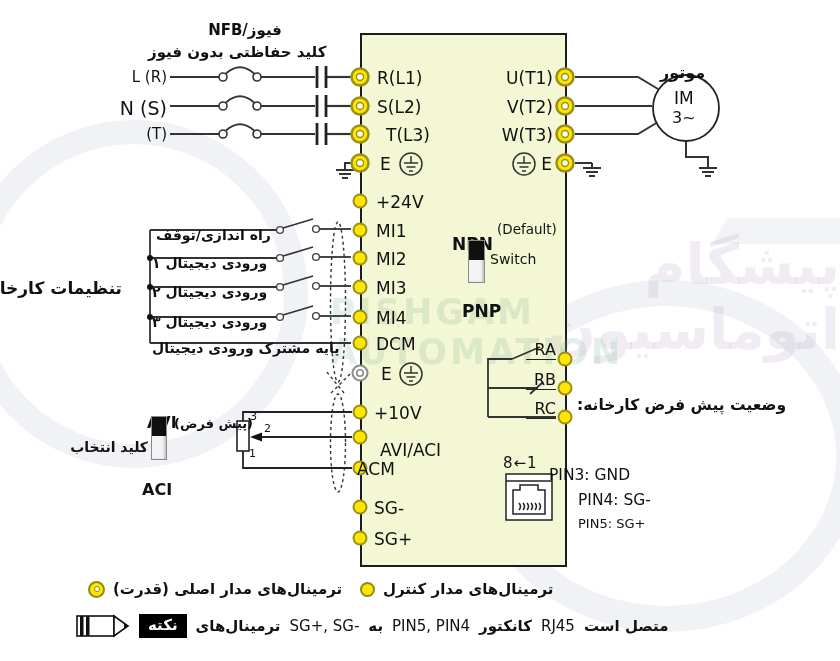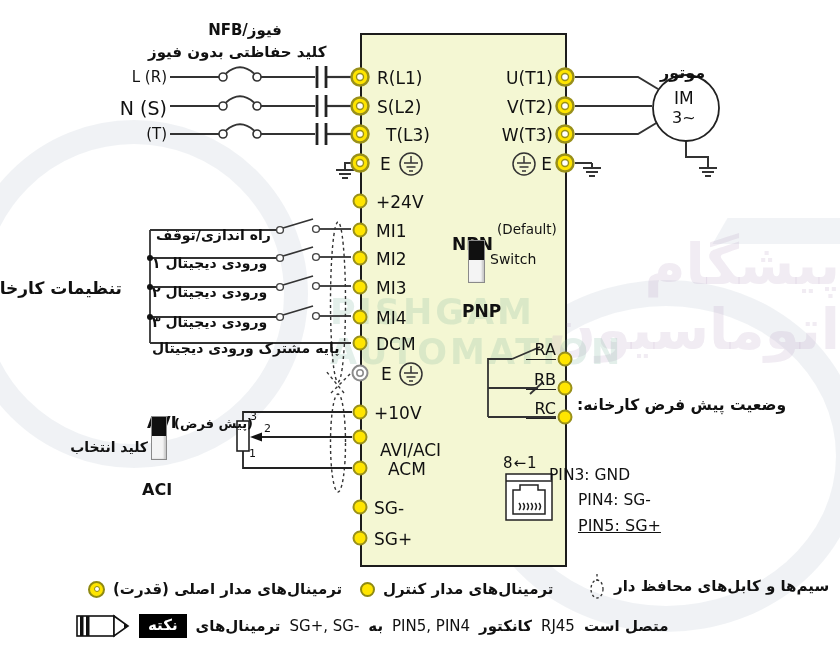--- a/index.html
+++ b/index.html
@@ -244,21 +244,21 @@
 
   <div class="abs lbl tl" style="left:376px;top:192px;">+24V</div>
   <div class="abs lbl tl" style="left:376px;top:221px;">MI1</div>
   <div class="abs lbl tl" style="left:376px;top:249px;">MI2</div>
   <div class="abs lbl tl" style="left:376px;top:278px;">MI3</div>
   <div class="abs lbl tl" style="left:376px;top:308px;">MI4</div>
   <div class="abs lbl tl" style="left:376px;top:334px;">DCM</div>
   <div class="abs lbl tl" style="left:381px;top:364px;">E</div>
   <div class="abs lbl tl" style="left:374px;top:403px;">+10V</div>
   <div class="abs lbl tl" style="left:380px;top:428px;margin-top:12px;">AVI/ACI</div>
-  <div class="abs lbl tl" style="left:388px;top:459px;">ACM</div>
+  <div class="abs lbl tl" style="left:357px;top:459px;">ACM</div>
   <div class="abs lbl tl" style="left:374px;top:498px;">SG-</div>
   <div class="abs lbl tl" style="left:374px;top:529px;">SG+</div>
 
   <div class="abs lbl rl" style="right:284px;top:340px;">RA</div>
   <div class="abs lbl rl" style="right:284px;top:370px;">RB</div>
   <div class="abs lbl rl" style="right:284px;top:399px;">RC</div>
 
   <div class="abs lbl b" style="left:452px;top:218px;font-size:17px;">NPN</div>
   <div class="abs lbl" style="left:497px;top:221px;font-size:13.5px;">(Default)</div>
   <div class="abs lbl toggle" style="left:468px;top:240px;width:15px;height:41px;"></div>
@@ -280,42 +280,33 @@
 
   <div class="abs lbl" style="left:250px;top:410px;font-size:11px;">3</div>
   <div class="abs lbl" style="left:264px;top:422px;font-size:11px;">2</div>
   <div class="abs lbl" style="left:249px;top:447px;font-size:11px;">1</div>
 
   <div class="abs lbl b rtl" style="left:577px;top:380px;font-size:15.5px;">وضعیت پیش فرض کارخانه:</div>
 
   <div class="abs lbl" style="left:503px;top:454px;font-size:15px;letter-spacing:1px;">8←1</div>
   <div class="abs lbl" style="left:549px;top:466px;font-size:15.5px;">PIN3: GND</div>
   <div class="abs lbl" style="left:578px;top:491px;font-size:15.5px;">PIN4: SG-</div>
-  <div class="abs lbl" style="left:578px;top:516px;font-size:16px;text-decoration:underline;">PIN5: SG+</div>
+  <div class="abs lbl" style="left:578px;top:516px;font-size:13px;">PIN5: SG+</div>
 
   <div class="abs lbl b rtl" style="left:660px;top:47px;font-size:16px;">موتور</div>
   <div class="abs lbl" style="left:674px;top:88px;font-size:17px;">IM</div>
   <div class="abs lbl" style="left:672px;top:108px;font-size:16px;">3~</div>
 
   <div class="abs lbl legend-group" style="left:360px;top:578px;">
     <span class="dot-icon"></span>
     <span class="legend-text rtl">ترمینال‌های مدار کنترل</span>
   </div>
   <div class="abs lbl legend-group" style="left:88px;top:578px;">
     <span class="ring-icon"></span>
     <span class="legend-text rtl">ترمینال‌های مدار اصلی (قدرت)</span>
-  </div>
-  <div class="abs lbl legend-group" style="left:588px;top:575px;">
-    <svg width="18" height="27">
-      <g stroke="#333" stroke-width="1.3" stroke-dasharray="2.5,2.5" fill="none">
-        <ellipse cx="9" cy="16" rx="6" ry="9"></ellipse>
-          <path d="M9,1 V8"></path>
-      </g>
-    </svg>
-    <span class="legend-text rtl">سیم‌ها و کابل‌های محافظ دار</span>
   </div>
 
   <div class="abs lbl" style="left:76px;top:612px;">
     <div id="note-row">
       <svg width="54" height="26">
         <g stroke="#111" stroke-width="1.6" fill="#fff">
           <rect x="1" y="3" width="37" height="20"></rect>
           <polygon points="38,3 52,13 38,23"></polygon>
         </g>
         <rect x="4" y="3" width="3.5" height="20" fill="#111"></rect>

